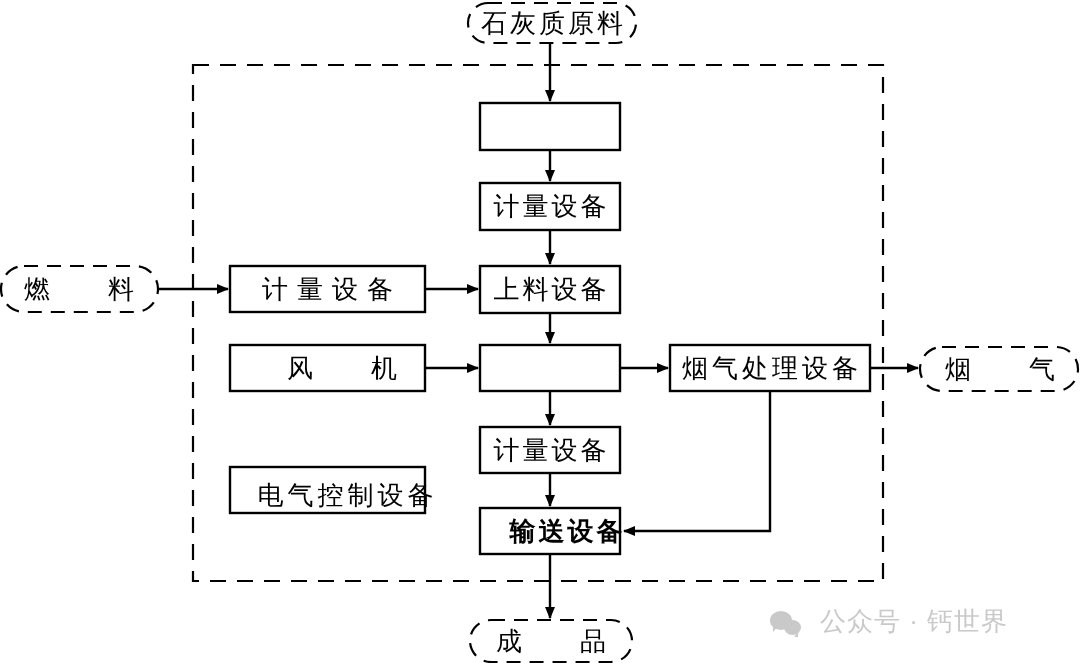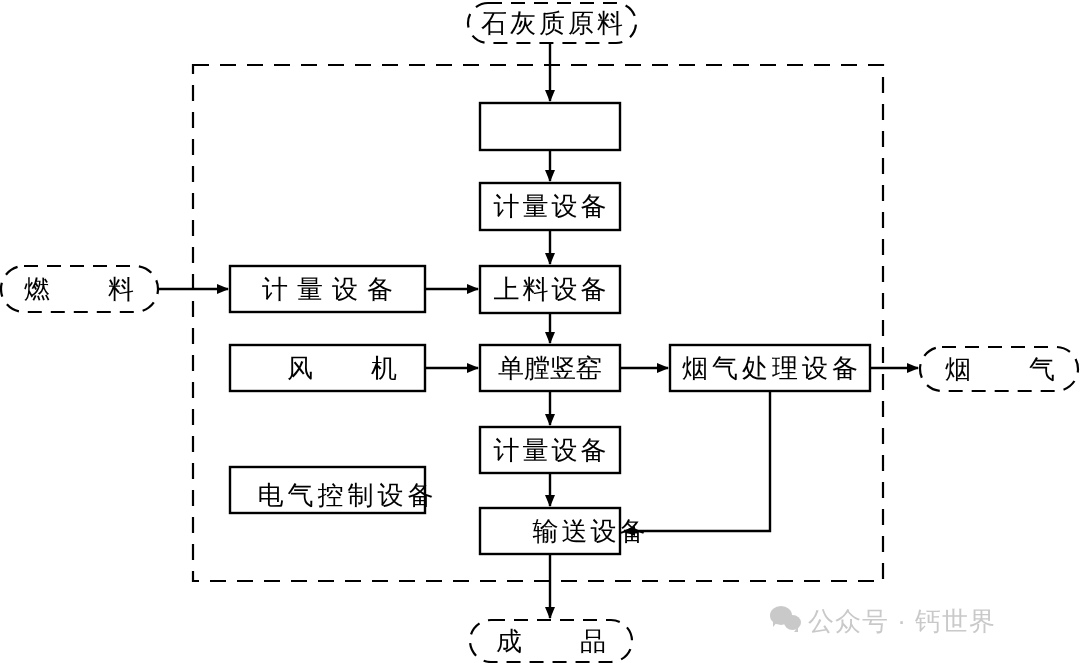--- a/index.html
+++ b/index.html
@@ -39,22 +39,22 @@
   }
   .node-label.wide-gap {
     letter-spacing: 16px;
     text-indent: 16px;
   }
   .watermark {
     position: absolute;
     left: 770px;
     top: 604px;
     display: flex;
-    align-items: flex-start;
-    gap: 4px;
+    align-items: flex-end;
+    gap: 16px;
     color: #c9c9c9;
     font-size: 26px;
     font-family: "Liberation Sans", sans-serif;
     letter-spacing: 1px;
     user-select: none;
   }
   .wm-icon {
     width: 34px;
     height: 30px;
     position: relative;
@@ -137,23 +137,22 @@
     <path d="M770,391 L770,531 L624,531" fill="none" stroke="#000000" stroke-width="2.4" marker-end="url(#arrow)"></path>
   </svg>
 
   <div class="node-label" style="left:468px;top:3px;width:168px;height:40px;">石灰质原料</div>
   <div class="node-label wide-gap" style="left:0px;top:266px;width:158px;height:46px;">燃　料</div>
   <div class="node-label wide-gap" style="left:920px;top:347px;width:160px;height:44px;">烟　气</div>
   <div class="node-label wide-gap" style="left:470px;top:620px;width:162px;height:42px;">成　品</div>
 
   <div class="node-label" style="left:480px;top:183px;width:140px;height:47px;">计量设备</div>
   <div class="node-label" style="left:480px;top:266px;width:140px;height:47px;border-radius:9px;">上料设备</div>
-  <div class="node-label" style="left:480px;top:345px;width:140px;height:46px;letter-spacing:0px;text-indent:0px;">单膛竖窑</div>
   <div class="node-label" style="left:480px;top:427px;width:140px;height:46px;">计量设备</div>
-  <div class="node-label" style="left:507px;top:508px;width:164px;height:46px;">输送设备</div>
+  <div class="node-label" style="left:484px;top:508px;width:164px;height:46px;font-weight:bold;">输送设备</div>
   <div class="node-label" style="left:230px;top:266px;width:195px;height:46px;letter-spacing:9px;text-indent:9px;">计量设备</div>
   <div class="node-label wide-gap" style="left:230px;top:345px;width:224px;height:46px;">风　机</div>
   <div class="node-label" style="left:230px;top:467px;width:195px;height:56px;letter-spacing:4px;text-indent:4px;margin-left:18px;">电气控制设备</div>
   <div class="node-label" style="left:670px;top:345px;width:200px;height:46px;letter-spacing:4px;text-indent:4px;">烟气处理设备</div>
 
   <div class="watermark">
     <span class="wm-icon">
       <span class="b1"></span>
       <span class="t1"></span>
       <span class="b2"></span>

